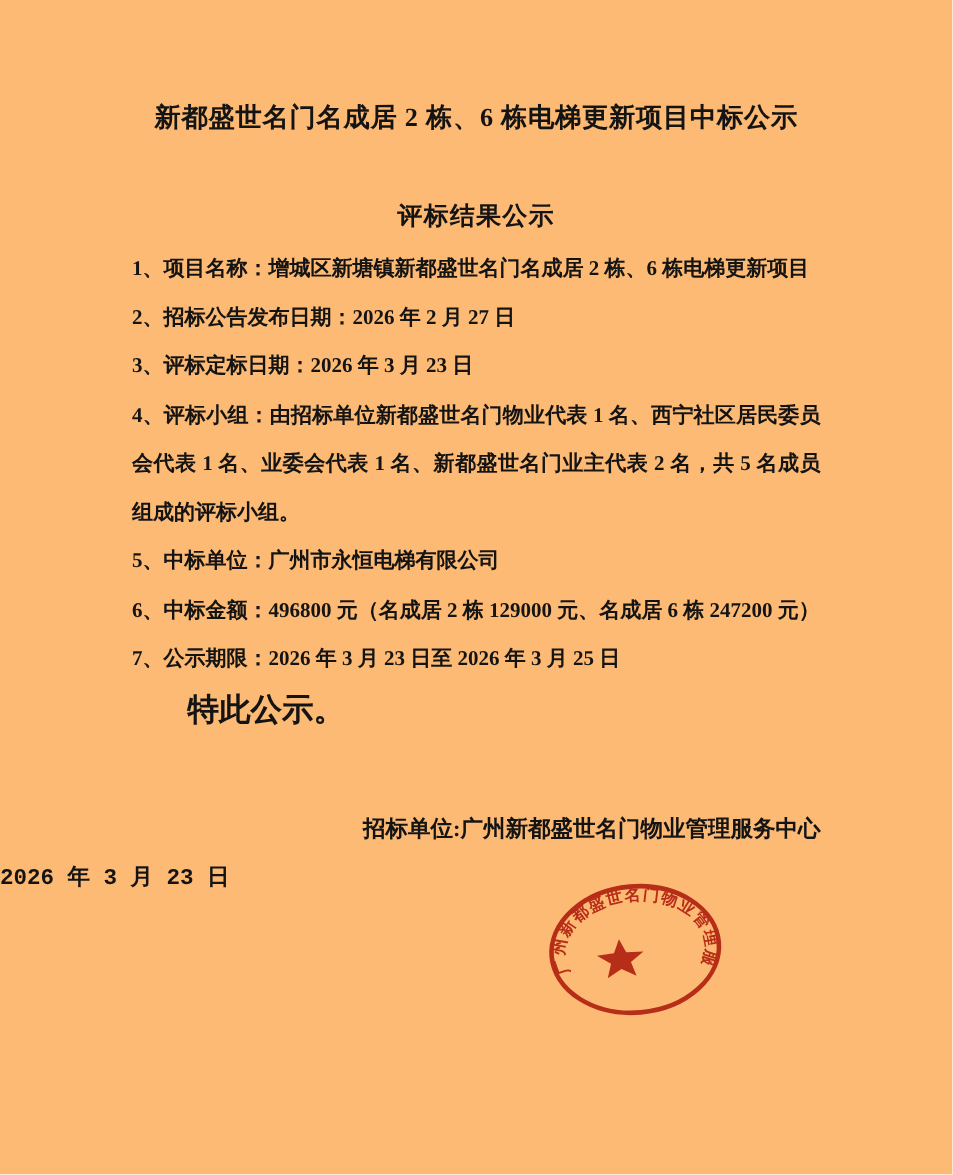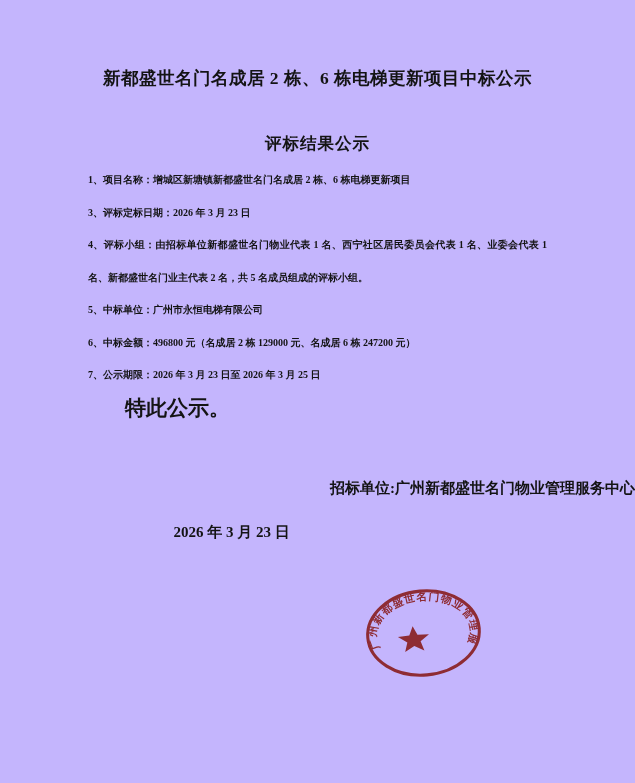--- a/index.html
+++ b/index.html
@@ -1,20 +1,20 @@
 <!DOCTYPE html>
 <html><head>
 <meta charset="utf-8">
 <style>
   html, body { margin: 0; padding: 0; background: #ffffff; }
   .page {
     position: relative;
     width: 635px;
     height: 783px;
-    background: #c4b5fd;
+    background: #fdba74;
     overflow: hidden;
     font-family: "Liberation Serif", "DejaVu Serif", serif;
     color: #141414;
     font-weight: 700;
   }
   .doc-title {
     margin: 66px 40px 0;
     text-align: center;
     font-size: 17.5px;
     line-height: 24px;
@@ -22,43 +22,44 @@
   }
   .doc-subtitle {
     margin: 42px 0 0;
     text-align: center;
     font-size: 16.5px;
     line-height: 24px;
     letter-spacing: 1px;
   }
   .doc-body {
     margin: 8px 88px 0;
-    font-size: 10px;
+    font-size: 14px;
     line-height: 32.5px;
     text-align: justify;
   }
   .doc-body p { margin: 0; }
   .closing {
     margin: 0 88px;
     padding-left: 37px;
     font-size: 21px;
     line-height: 32.5px;
   }
   .sig-line {
     margin-top: 48px;
+    padding-right: 88px;
     text-align: right;
     font-size: 15px;
     line-height: 32.5px;
   }
   .sig-date {
-    margin-top: 11px;
     padding-right: 172px;
-    text-align: center;
+    text-align: left;
     font-size: 15px;
     line-height: 32.5px;
+    font-family: Liberation Mono, monospace;
   }
   .seal {
     position: absolute;
     left: 364px;
     top: 587px;
     width: 119px;
     height: 92px;
     transform: rotate(-5deg);
     opacity: 0.88;
     mix-blend-mode: multiply;
@@ -75,20 +76,21 @@
 <body>
 
 <div class="page">
 
   <h1 class="doc-title">新都盛世名门名成居 2 栋、6 栋电梯更新项目中标公示</h1>
 
   <h2 class="doc-subtitle">评标结果公示</h2>
 
   <div class="doc-body">
     <p>1、项目名称：增城区新塘镇新都盛世名门名成居 2 栋、6 栋电梯更新项目</p>
+    <p>2、招标公告发布日期：2026 年 2 月 27 日</p>
     <p>3、评标定标日期：2026 年 3 月 23 日</p>
     <p>4、评标小组：由招标单位新都盛世名门物业代表 1 名、西宁社区居民委员会代表 1 名、业委会代表 1 名、新都盛世名门业主代表 2 名，共 5 名成员组成的评标小组。</p>
     <p>5、中标单位：广州市永恒电梯有限公司</p>
     <p>6、中标金额：496800 元（名成居 2 栋 129000 元、名成居 6 栋 247200 元）</p>
     <p>7、公示期限：2026 年 3 月 23 日至 2026 年 3 月 25 日</p>
   </div>
 
   <p class="closing">特此公示。</p>
 
   <div class="sig-line">招标单位:广州新都盛世名门物业管理服务中心</div>

